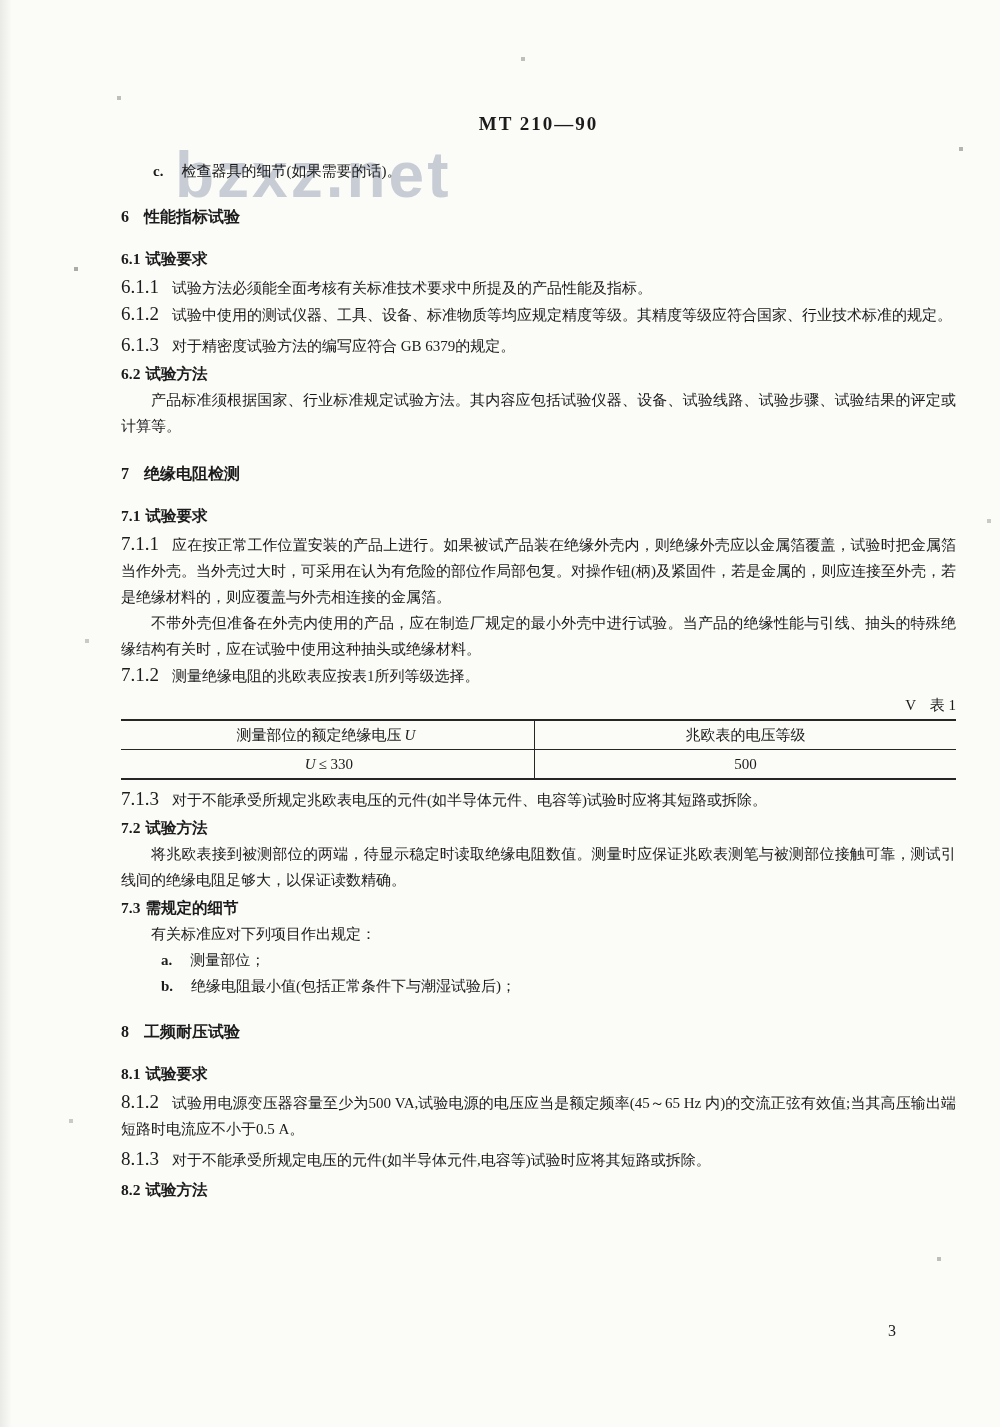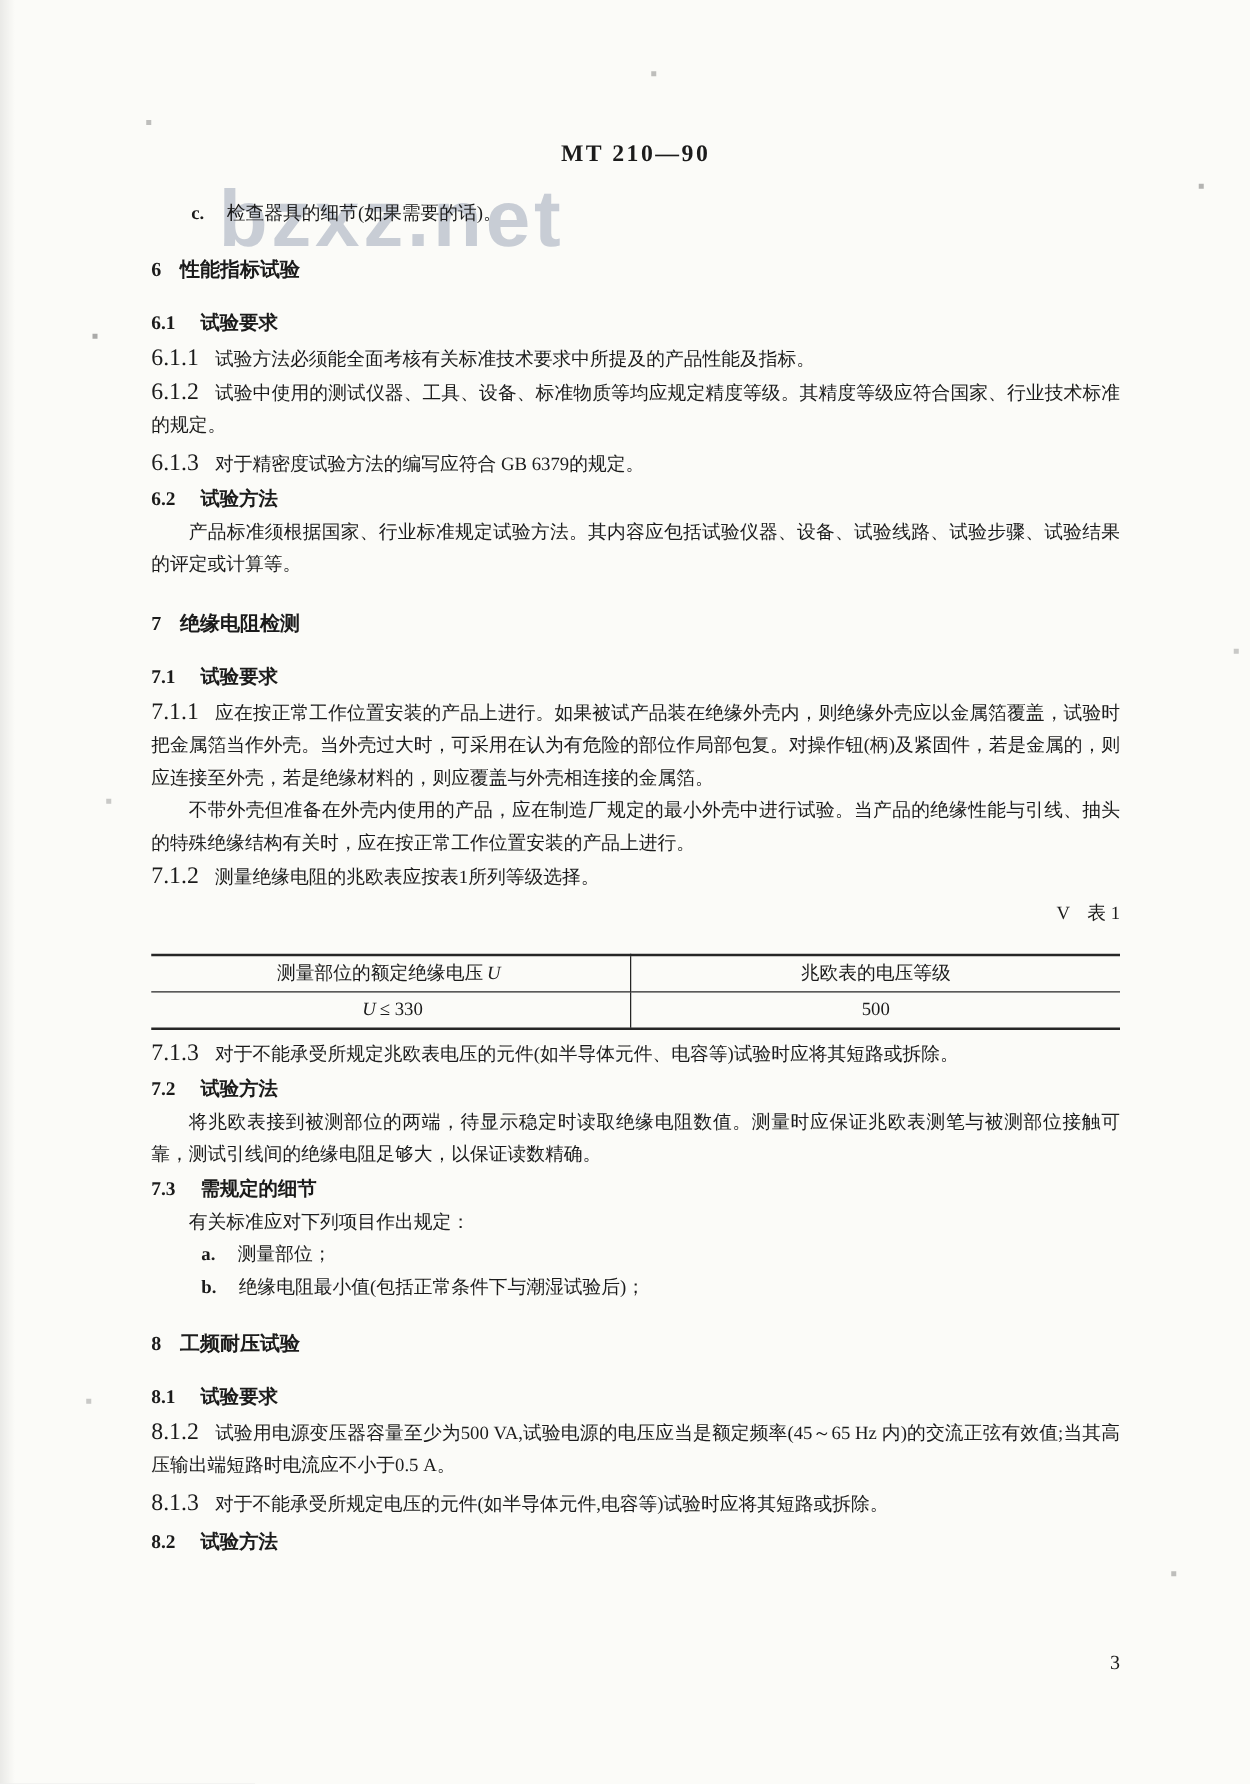--- a/index.html
+++ b/index.html
@@ -31,21 +31,21 @@
   }
   .watermark{
     position:absolute;top:138px;left:175px;z-index:0;
     font-family:"Liberation Sans","DejaVu Sans",sans-serif;
     font-weight:bold;font-size:64px;letter-spacing:3px;
     color:rgba(158,168,184,0.55);
     user-select:none;
   }
   .content{
     position:relative;z-index:2;
-    padding:112px 104px 0 121px;
+    padding:112px 44px 0 121px;
   }
   .doc-header{
     text-align:center;font-weight:bold;font-size:19px;
     letter-spacing:2px;line-height:24px;
     font-family:"Liberation Serif","DejaVu Serif",serif;
   }
   .para{
     margin:0;font-size:15px;line-height:26px;
     text-align:justify;word-break:break-all;
   }
@@ -62,32 +62,32 @@
   .sublist .list-item{ padding-left:40px; }
   .h-chapter{
     margin:0;font-size:16px;font-weight:bold;line-height:26px;
     font-family:"Liberation Sans","DejaVu Sans",sans-serif;
   }
   .h-chapter .num{ font-family:"Liberation Serif","DejaVu Serif",serif; margin-right:15px; font-size:16px;}
   .h-sub{
     margin:0;font-size:15.5px;font-weight:bold;line-height:26px;
     font-family:"Liberation Sans","DejaVu Sans",sans-serif;
   }
-  .h-sub .num{ font-family:"Liberation Serif","DejaVu Serif",serif; margin-right:20px; font-size:15.5px;}
+  .h-sub .num{ font-family:"Liberation Serif","DejaVu Serif",serif; margin-right:5px; font-size:15.5px;}
   .mt0{margin-top:0}.mt2{margin-top:2px}.mt4{margin-top:4px}
   .mt6{margin-top:6px}.mt16{margin-top:16px}.mt20{margin-top:20px}.mt22{margin-top:22px}
   .table-caption-row{
     position:relative;margin-top:4px;line-height:24px;
     font-size:15px;text-align:right;
   }
   .table-unit{
     position:absolute;right:40px;top:0;font-size:15px;
   }
   table.std-table{
-    width:100%;margin-top:20px;border-collapse:collapse;
+    width:100%;margin-top:2px;border-collapse:collapse;
     border-top:2.5px solid #262626;border-bottom:2.5px solid #262626;
     font-size:15px;
   }
   table.std-table th, table.std-table td{
     border-bottom:1px solid #262626;
     text-align:center;vertical-align:middle;
     font-weight:normal;padding:3px 6px;line-height:22px;
   }
   table.std-table th:first-child, table.std-table td:first-child{
     border-right:1px solid #262626;width:49.5%;
@@ -146,21 +146,21 @@
     </h2>
 
     <h3 class="h-sub mt16">
       <span class="num">7.1</span><span>试验要求</span>
     </h3>
 
     <p class="para mt2">
       <span class="num">7.1.1</span><span>应在按正常工作位置安装的产品上进行。如果被试产品装在绝缘外壳内，则绝缘外壳应以金属箔覆盖，试验时把金属箔当作外壳。当外壳过大时，可采用在认为有危险的部位作局部包复。对操作钮(柄)及紧固件，若是金属的，则应连接至外壳，若是绝缘材料的，则应覆盖与外壳相连接的金属箔。</span>
     </p>
 
-    <p class="para indent mt0">不带外壳但准备在外壳内使用的产品，应在制造厂规定的最小外壳中进行试验。当产品的绝缘性能与引线、抽头的特殊绝缘结构有关时，应在按正常工作位置安装的产品上进行。</p>
+    <p class="para indent mt0">不带外壳但准备在外壳内使用的产品，应在制造厂规定的最小外壳中进行试验。当产品的绝缘性能与引线、抽头的特殊绝缘结构有关时，应在试验中使用这种抽头或绝缘材料。</p>
 
     <p class="para mt0">
       <span class="num">7.1.2</span><span>测量绝缘电阻的兆欧表应按表1所列等级选择。</span>
     </p>
 
     <div class="table-caption-row">
       <span>表 1</span>
       <span class="table-unit">V</span>
     </div>
 

